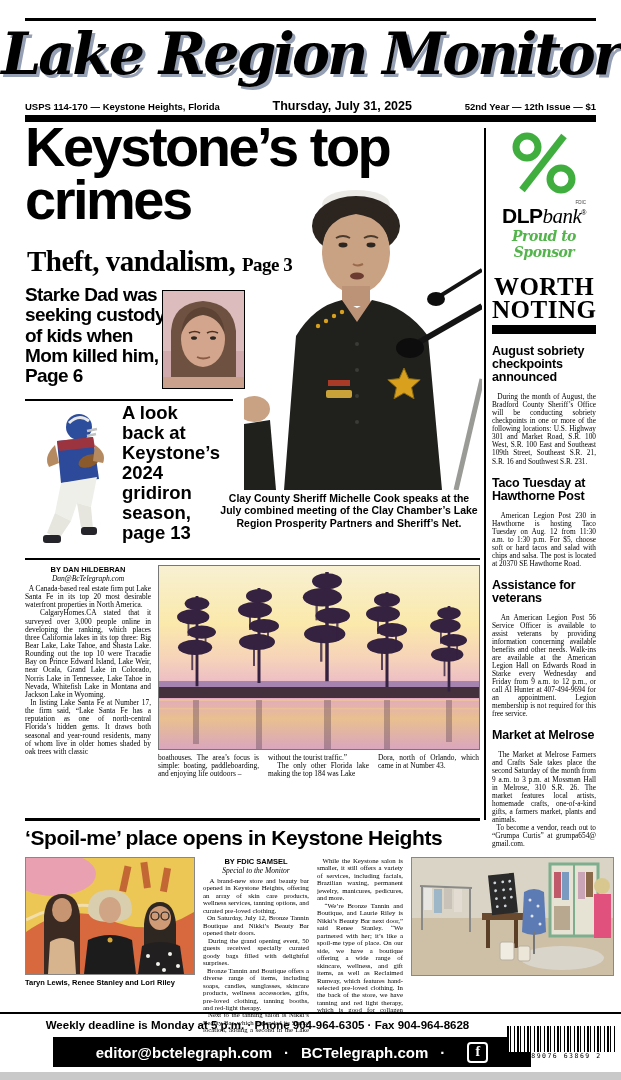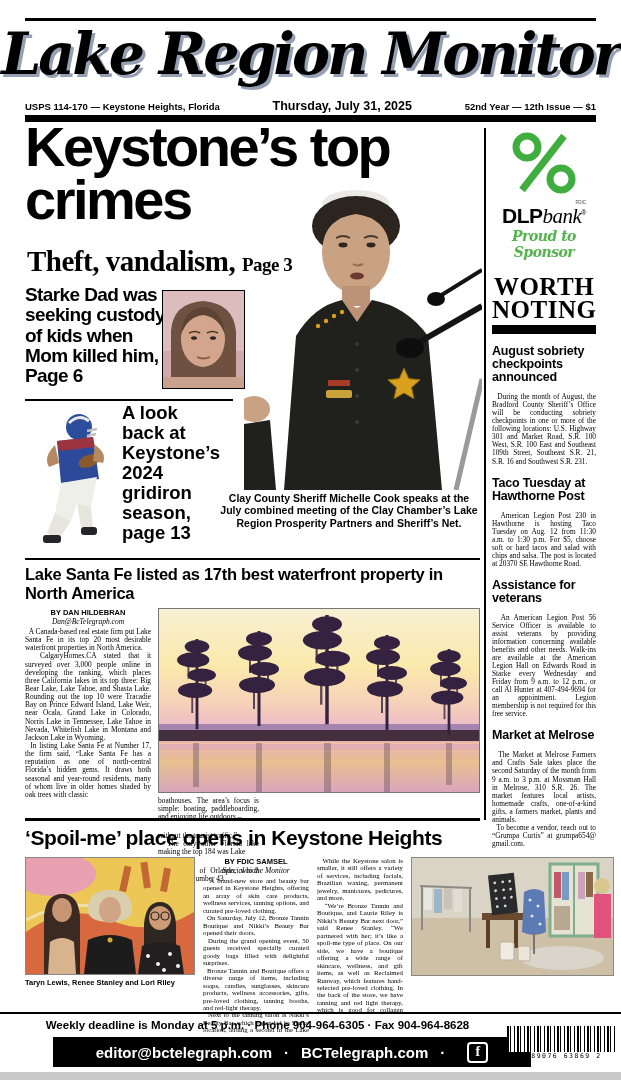--- a/index.html
+++ b/index.html
@@ -42,21 +42,21 @@
   .a1-body{display:flex;gap:7px;}
   .a1-col1{width:128px;}
   .byline{text-align:center;font-size:7.5px;font-weight:bold;}
   .byline-email{text-align:center;font-size:7.5px;font-style:italic;
                 font-family:"Liberation Serif",serif;margin-bottom:2px;}
   .news-text{font-family:"Liberation Serif",serif;font-size:7.4px;line-height:1.1;
              text-align:justify;white-space:pre-wrap;}
   .a1-col1 .news-text{height:212px;overflow:hidden;}
   .a1-right{flex:1;}
   .lake-photo{width:320px;height:183px;border:1px solid #777;display:block;}
-  .a1-cols{display:flex;gap:9px;margin-top:4px;flex-direction:column;}
+  .a1-cols{display:flex;gap:9px;margin-top:4px;}
   .a1-cols .news-text{width:101px;min-height:26px;max-height:50px;overflow:hidden;}
 
   
   .article2{position:absolute;left:25px;top:818px;width:592px;}
   .a2-rule{height:3px;background:#000;width:455px;margin-bottom:5px;}
   .a2-headline{font-size:21px;font-weight:bold;letter-spacing:-0.4px;margin-bottom:7px;}
   .a2-body{display:flex;gap:8px;}
   .a2-photo1-wrap{width:170px;}
   .photo-women{width:168px;height:116px;border:1px solid #888;display:block;}
   .a2-cap1{font-size:7.5px;font-weight:bold;margin-top:3px;}
@@ -207,21 +207,20 @@
 2024
 gridiron
 season,
 page 13</div>
 
       <div class="lead-caption">Clay County Sheriff Michelle Cook speaks at the July combined meeting of the Clay Chamber’s Lake Region Prosperity Partners and Sheriff’s Net.</div>
     </div>
 
     <div class="article1">
       <div class="a1-rule"></div>
-      <div class="a1-headline">Lake Santa Fe listed as 17th best waterfront property in North America</div>
       <div class="a1-body">
         <div class="a1-col1">
           <div class="byline">BY DAN HILDEBRAN</div>
           <div class="byline-email">Dan@BcTelegraph.com</div>
           <div class="news-text">  A Canada-based real estate firm put Lake Santa Fe in its top 20 most desirable waterfront properties in North America.
   CalgaryHomes.CA stated that it surveyed over 3,000 people online in developing the ranking, which places three California lakes in its top three: Big Bear Lake, Lake Tahoe, and Shasta Lake. Rounding out the top 10 were Tracadie Bay on Prince Edward Island, Lake Weir, near Ocala, Grand Lake in Colorado, Norris Lake in Tennessee, Lake Tahoe in Nevada, Whitefish Lake in Montana and Jackson Lake in Wyoming.
   In listing Lake Santa Fe at Number 17, the firm said, “Lake Santa Fe has a reputation as one of north-central Florida’s hidden gems. It draws both seasonal and year-round residents, many of whom live in older homes shaded by oak trees with classic</div>
         </div>
         <div class="a1-right">
           <svg class="lake-photo" viewBox="0 0 320 183">

